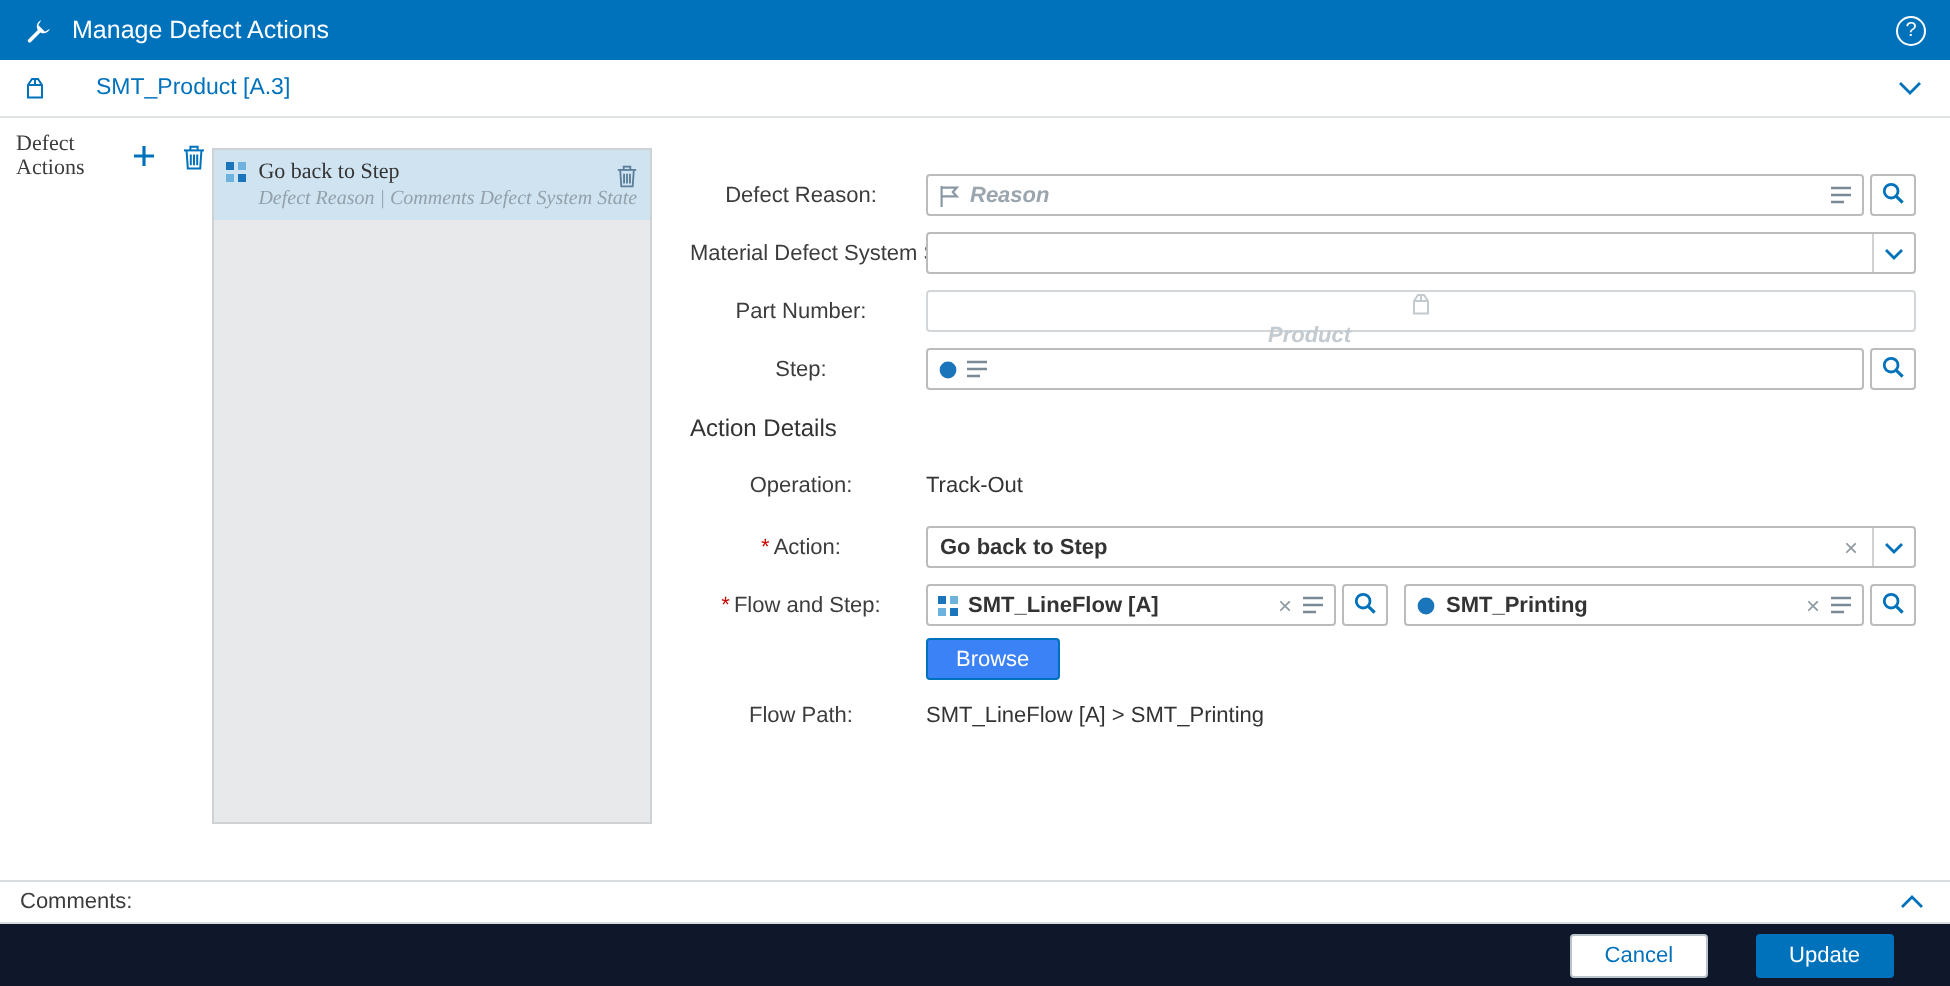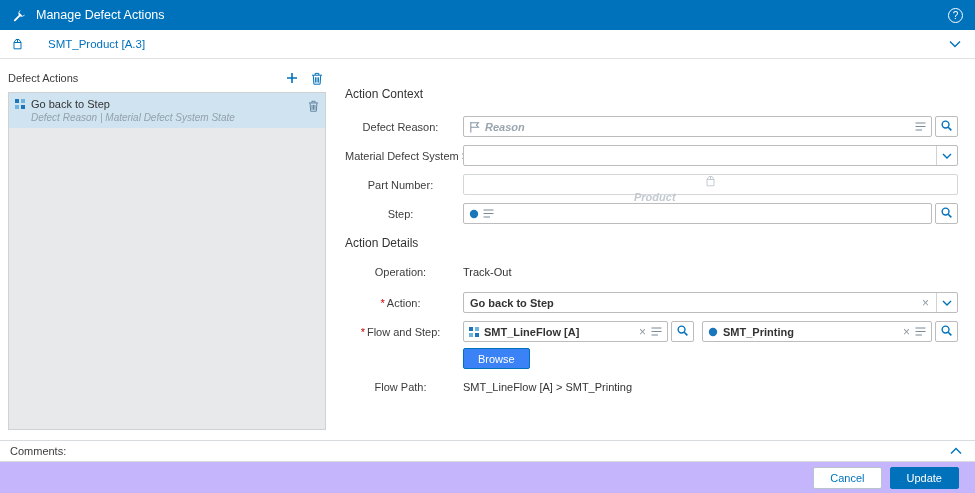--- a/index.html
+++ b/index.html
@@ -15,21 +15,21 @@
 
   
   .entitybar { height:29px; flex:0 0 auto; border-bottom:1px solid #dfe2e4; display:flex; align-items:center; padding:0 12px; gap:25px; cursor:pointer; }
   .ent-label { color:#0072bc; font-size:11.5px; }
   .ent-caret { margin-left:auto; display:flex; align-items:center; padding-right:2px; }
 
   
   .main { flex:1; display:flex; overflow:hidden; }
 
   
-  .left { width:318px; flex:0 0 auto; margin-left:8px; padding-top:10px; display:flex; flex-direction:column; }
+  .left { width:318px; flex:0 0 auto; margin-left:8px; padding-top:10px; display:flex; flex-direction:row;font-family:Liberation Serif, serif; }
   .left-header { display:flex; align-items:center; height:18px; }
   .left-title { color:#3c3c3c; }
   .left-icons { margin-left:auto; display:flex; align-items:center; gap:13px; padding-right:3px; }
   .icon-btn { display:flex; align-items:center; cursor:pointer; }
   .panel { margin-top:5px; height:338px; background:#e8e9ea; border:1px solid #cfd2d4; overflow:hidden; }
   .list-item { background:#cfe3f1; display:flex; align-items:flex-start; padding:4px 6px; gap:6px; cursor:pointer; }
   .item-icon { padding-top:2px; display:flex; }
   .item-text { display:flex; flex-direction:column; line-height:1.3; min-width:0; }
   .item-title { font-size:11px; color:#333; }
   .item-sub { font-size:10px; font-style:italic; color:#93a1ab; white-space:nowrap; }
@@ -58,21 +58,21 @@
   .op-row { margin-top:2px; margin-bottom:14px; }
   .browse-row { margin-top:-2px; margin-bottom:10px; }
   .browse { height:21px; padding:0 14px; background:#3b82f6; color:#fff; border:1px solid #0072bc; border-radius:2px; font-family:"Liberation Sans", sans-serif; font-size:11px; cursor:pointer; }
   .flowpath-row { margin-top:12px; }
 
   
   .comments { height:21px; flex:0 0 auto; border-top:1px solid #d9dcde; display:flex; align-items:center; padding:0 10px; color:#3c3c3c; cursor:pointer; }
   .chev-up { margin-left:auto; display:flex; align-items:center; padding-right:3px; }
 
   
-  .footer { height:32px; flex:0 0 auto; border-top:1px solid #d9dcde; display:flex; align-items:center; justify-content:flex-end; gap:8px; padding:0 16px; background:#c4b5fd; }
+  .footer { height:32px; flex:0 0 auto; border-top:1px solid #d9dcde; display:flex; align-items:center; justify-content:flex-end; gap:24px; padding:0 28px; background:#0f172a; }
   .btn { height:22px; padding:0 16px; border-radius:2px; font-family:"Liberation Sans", sans-serif; font-size:11px; cursor:pointer; }
   .btn.ghost { background:#fff; border:1px solid #b9c3ca; color:#0072bc; }
   .btn.primary { background:#0072bc; border:1px solid #0072bc; color:#fff; }
 </style>
 </head>
 <body>
 
 <div class="app">
 
   <div class="titlebar">
@@ -128,37 +128,36 @@
           <span class="item-icon">
             <svg width="10" height="10" viewBox="0 0 10 10">
                 <rect x="0" y="0" width="4" height="4" fill="#1b75bb"></rect>
                 <rect x="6" y="0" width="4" height="4" fill="#6db3dd"></rect>
                 <rect x="0" y="6" width="4" height="4" fill="#6db3dd"></rect>
                 <rect x="6" y="6" width="4" height="4" fill="#1b75bb"></rect>
               </svg>
           </span>
           <span class="item-text">
             <span class="item-title">Go back to Step</span>
-            <span class="item-sub">Defect Reason | Material Defect System State</span>
+            <span class="item-sub">Defect Reason | Comments Defect System State</span>
           </span>
           <span class="item-trash">
             <svg width="11" height="12" viewBox="0 0 12 13" fill="none" stroke="#5b7d99" stroke-width="1">
                 <path d="M1 3.2h10"></path>
                 <path d="M4.2 3V1.4h3.6V3"></path>
                 <path d="M2.3 3.5l.6 8.7h6.2l.6-8.7"></path>
                 <path d="M4.4 5.3v5.3 M6 5.3v5.3 M7.6 5.3v5.3"></path>
               </svg>
           </span>
         </div>
       </div>
     </div>
 
     <div class="right">
 
-      <div class="section-title">Action Context</div>
 
       <div class="frow">
         <label class="flabel">Defect Reason:</label>
         <div class="control">
           <span class="cicon">
             <svg width="11" height="12" viewBox="0 0 11 12" fill="none" stroke="#8a98a5" stroke-width="1.1">
                 <path d="M1.8 1v10.5"></path>
                 <path d="M1.8 1.8h7.6l-2 2.2 2 2.2H1.8"></path>
               </svg>
           </span>

